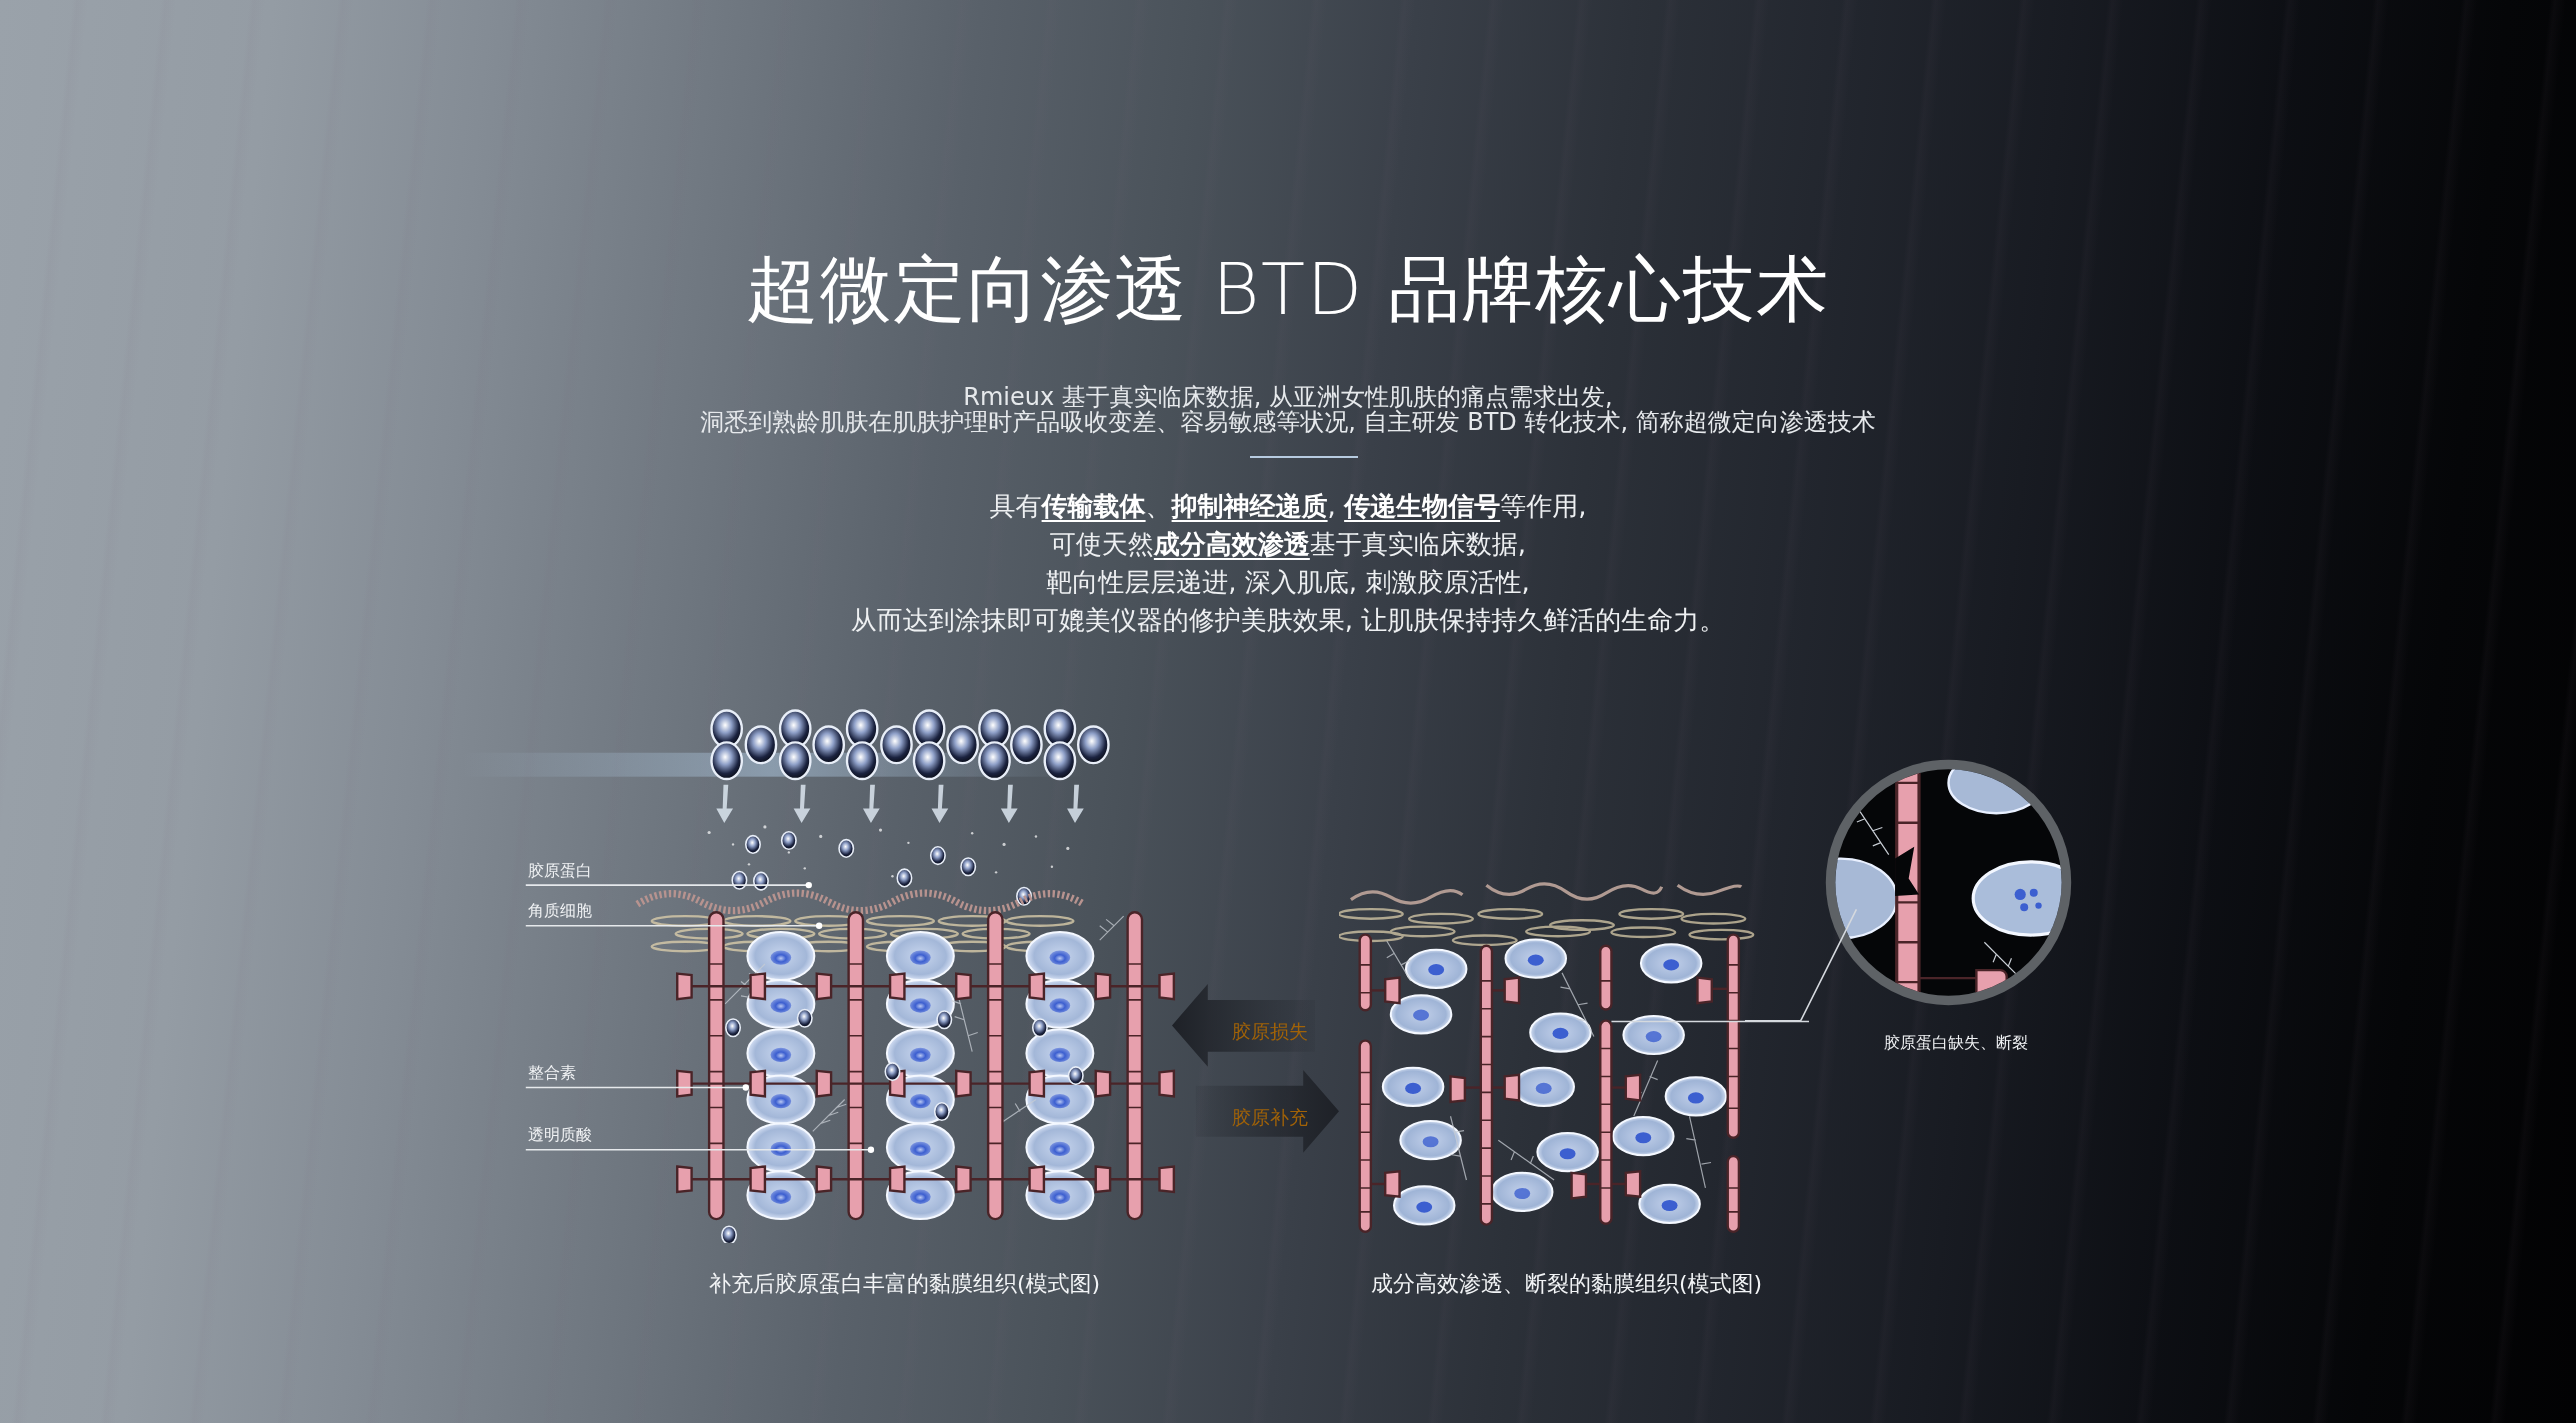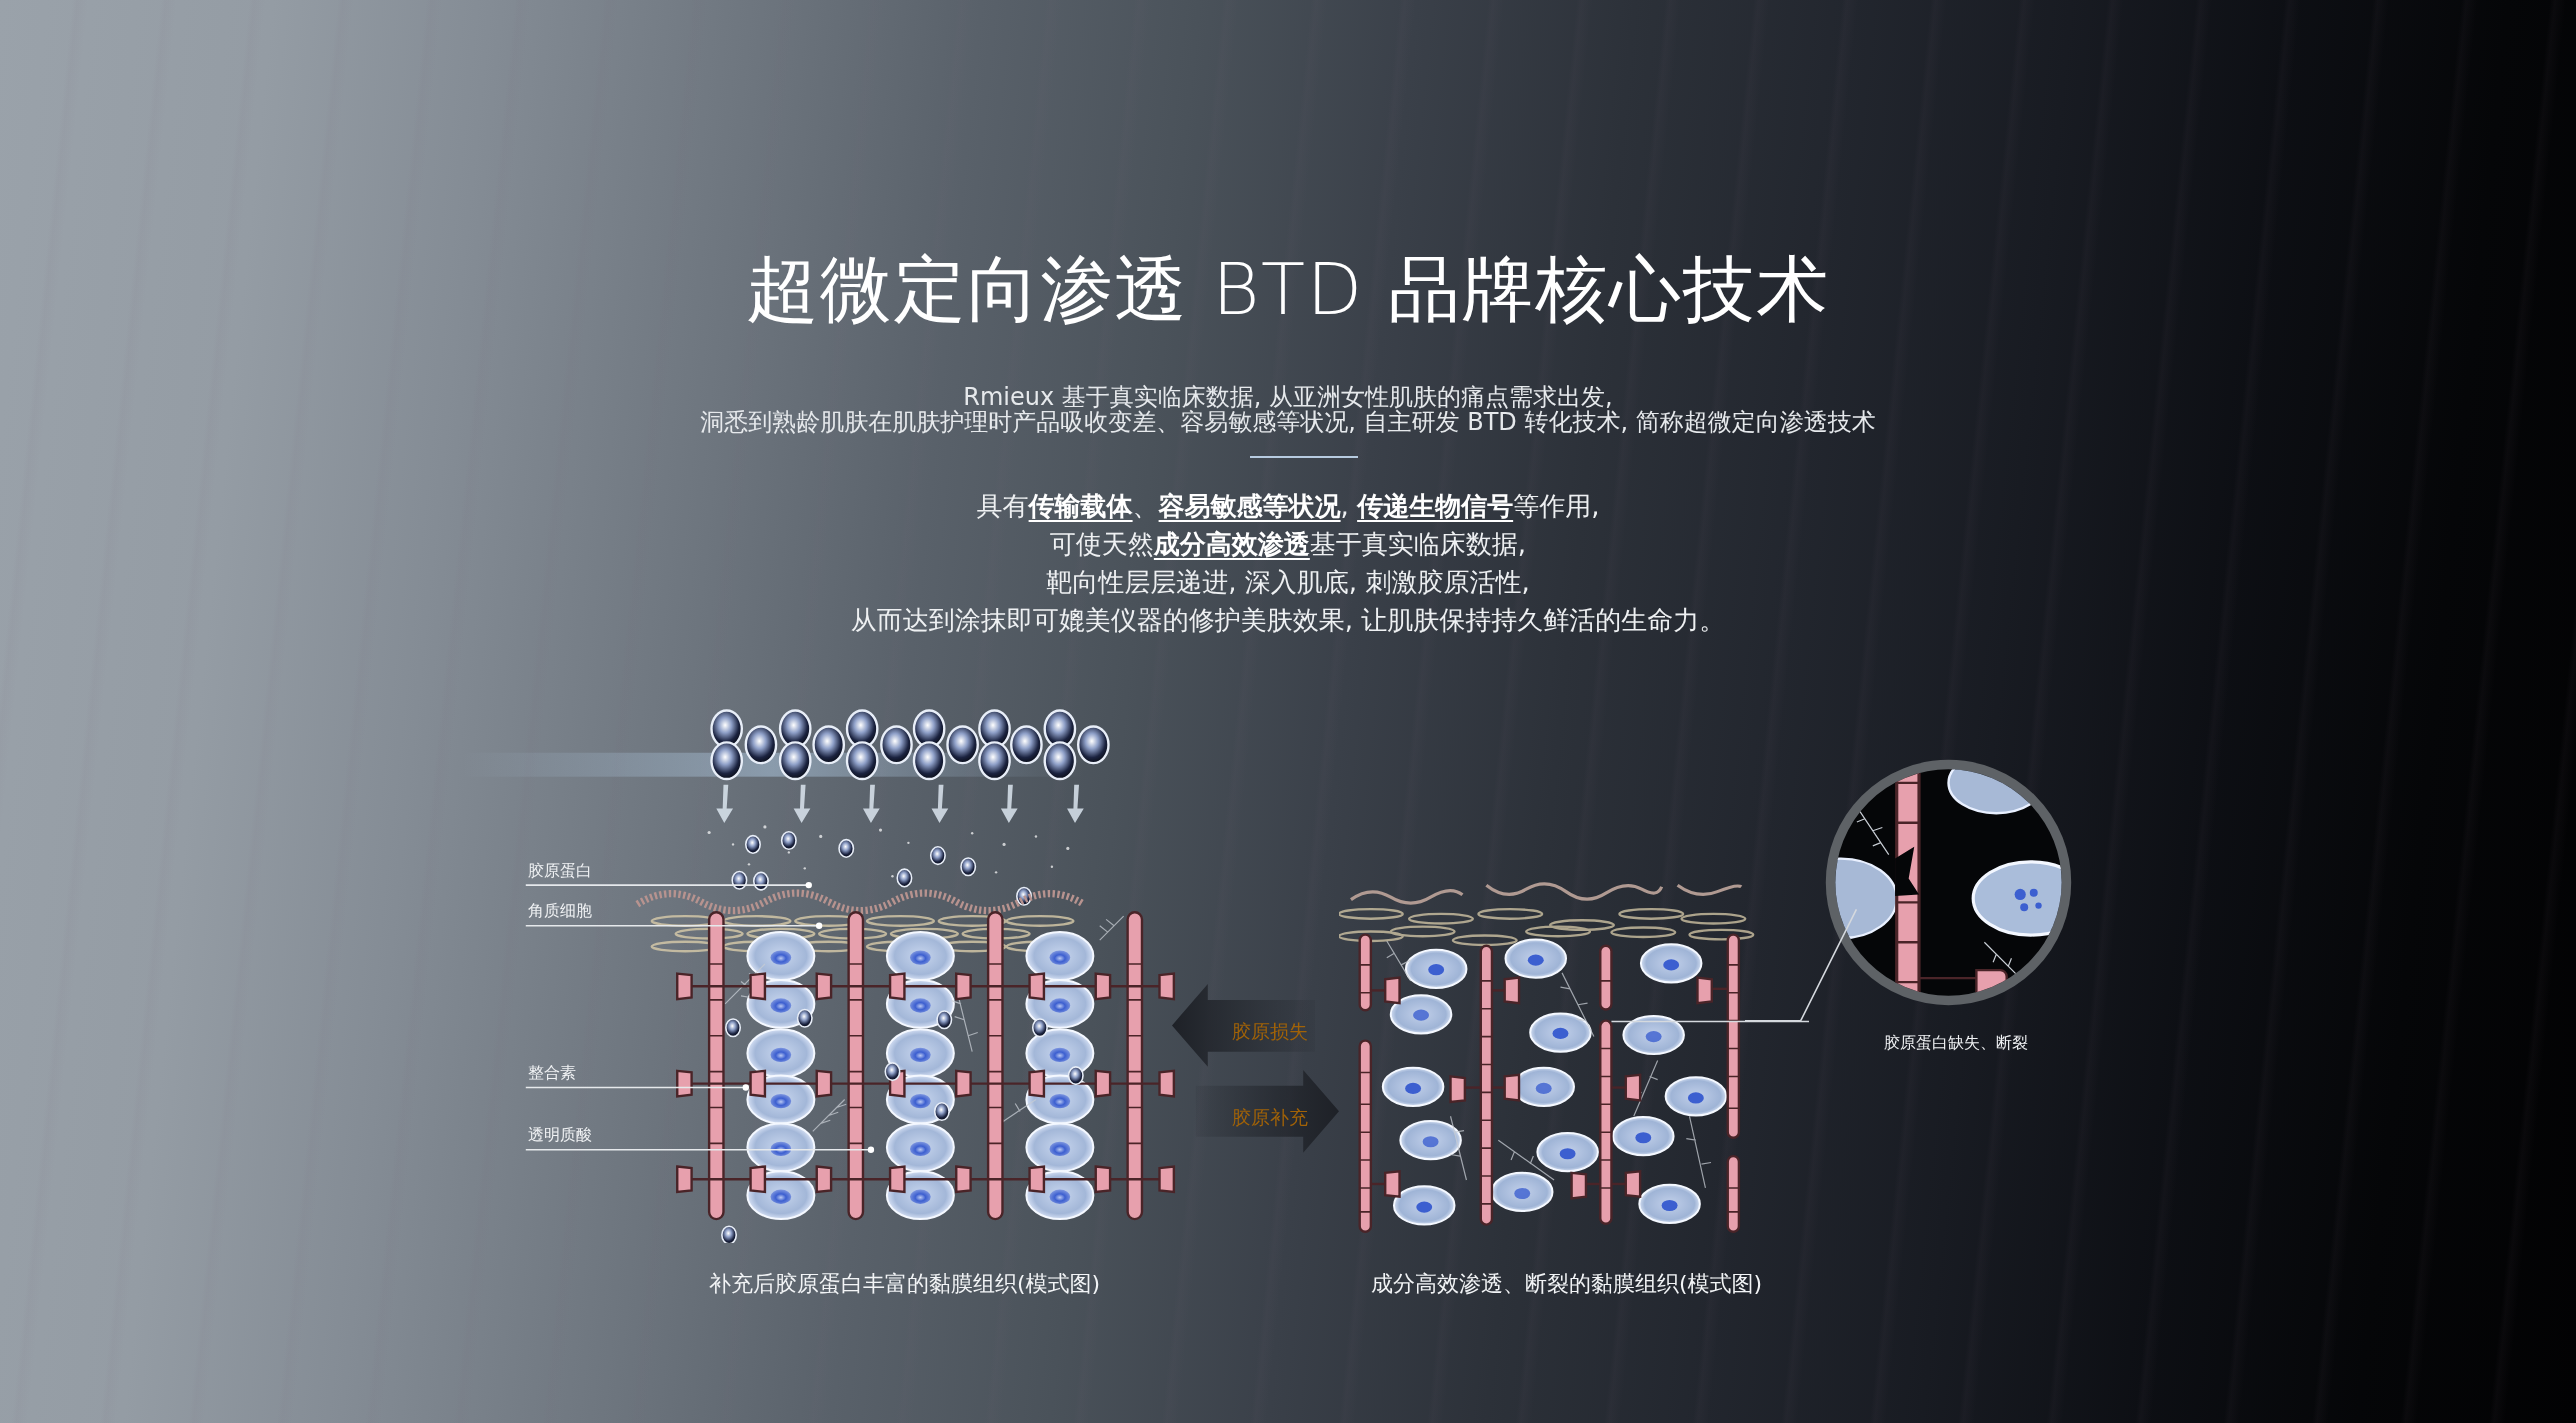--- a/index.html
+++ b/index.html
@@ -27,21 +27,21 @@
 <body>
 
 <div class="stripes"></div>
 
 <div class="abs title">超微定向渗透 BTD 品牌核心技术</div>
 <div class="abs sub" style="top:381px">Rmieux 基于真实临床数据, 从亚洲女性肌肤的痛点需求出发,</div>
 <div class="abs sub" style="top:406px">洞悉到熟龄肌肤在肌肤护理时产品吸收变差、容易敏感等状况, 自主研发 BTD 转化技术, 简称超微定向渗透技术</div>
 <div class="abs divider"></div>
 
 <div class="abs body-line" style="top:493px">
-  <span>具有</span><b>传输载体</b><span>、</span><b>容易敏感等状况</b><span>, </span><b>传递生物信号</b><span>等作用,</span>
+  <span>具有</span><b>传输载体</b><span>、</span><b>抑制神经递质</b><span>, </span><b>传递生物信号</b><span>等作用,</span>
 </div>
 <div class="abs body-line" style="top:531px">
   <span>可使天然</span><b>成分高效渗透</b><span>基于真实临床数据,</span>
 </div>
 <div class="abs body-line" style="top:569px">靶向性层层递进, 深入肌底, 刺激胶原活性,</div>
 <div class="abs body-line" style="top:607px">从而达到涂抹即可媲美仪器的修护美肤效果, 让肌肤保持持久鲜活的生命力。</div>
 
 <svg class="abs" style="left:446px;top:685px" width="877" height="558" viewBox="0 0 1100 700">
   <defs>
     <radialGradient id="ball" cx="45%" cy="40%" r="60%">

